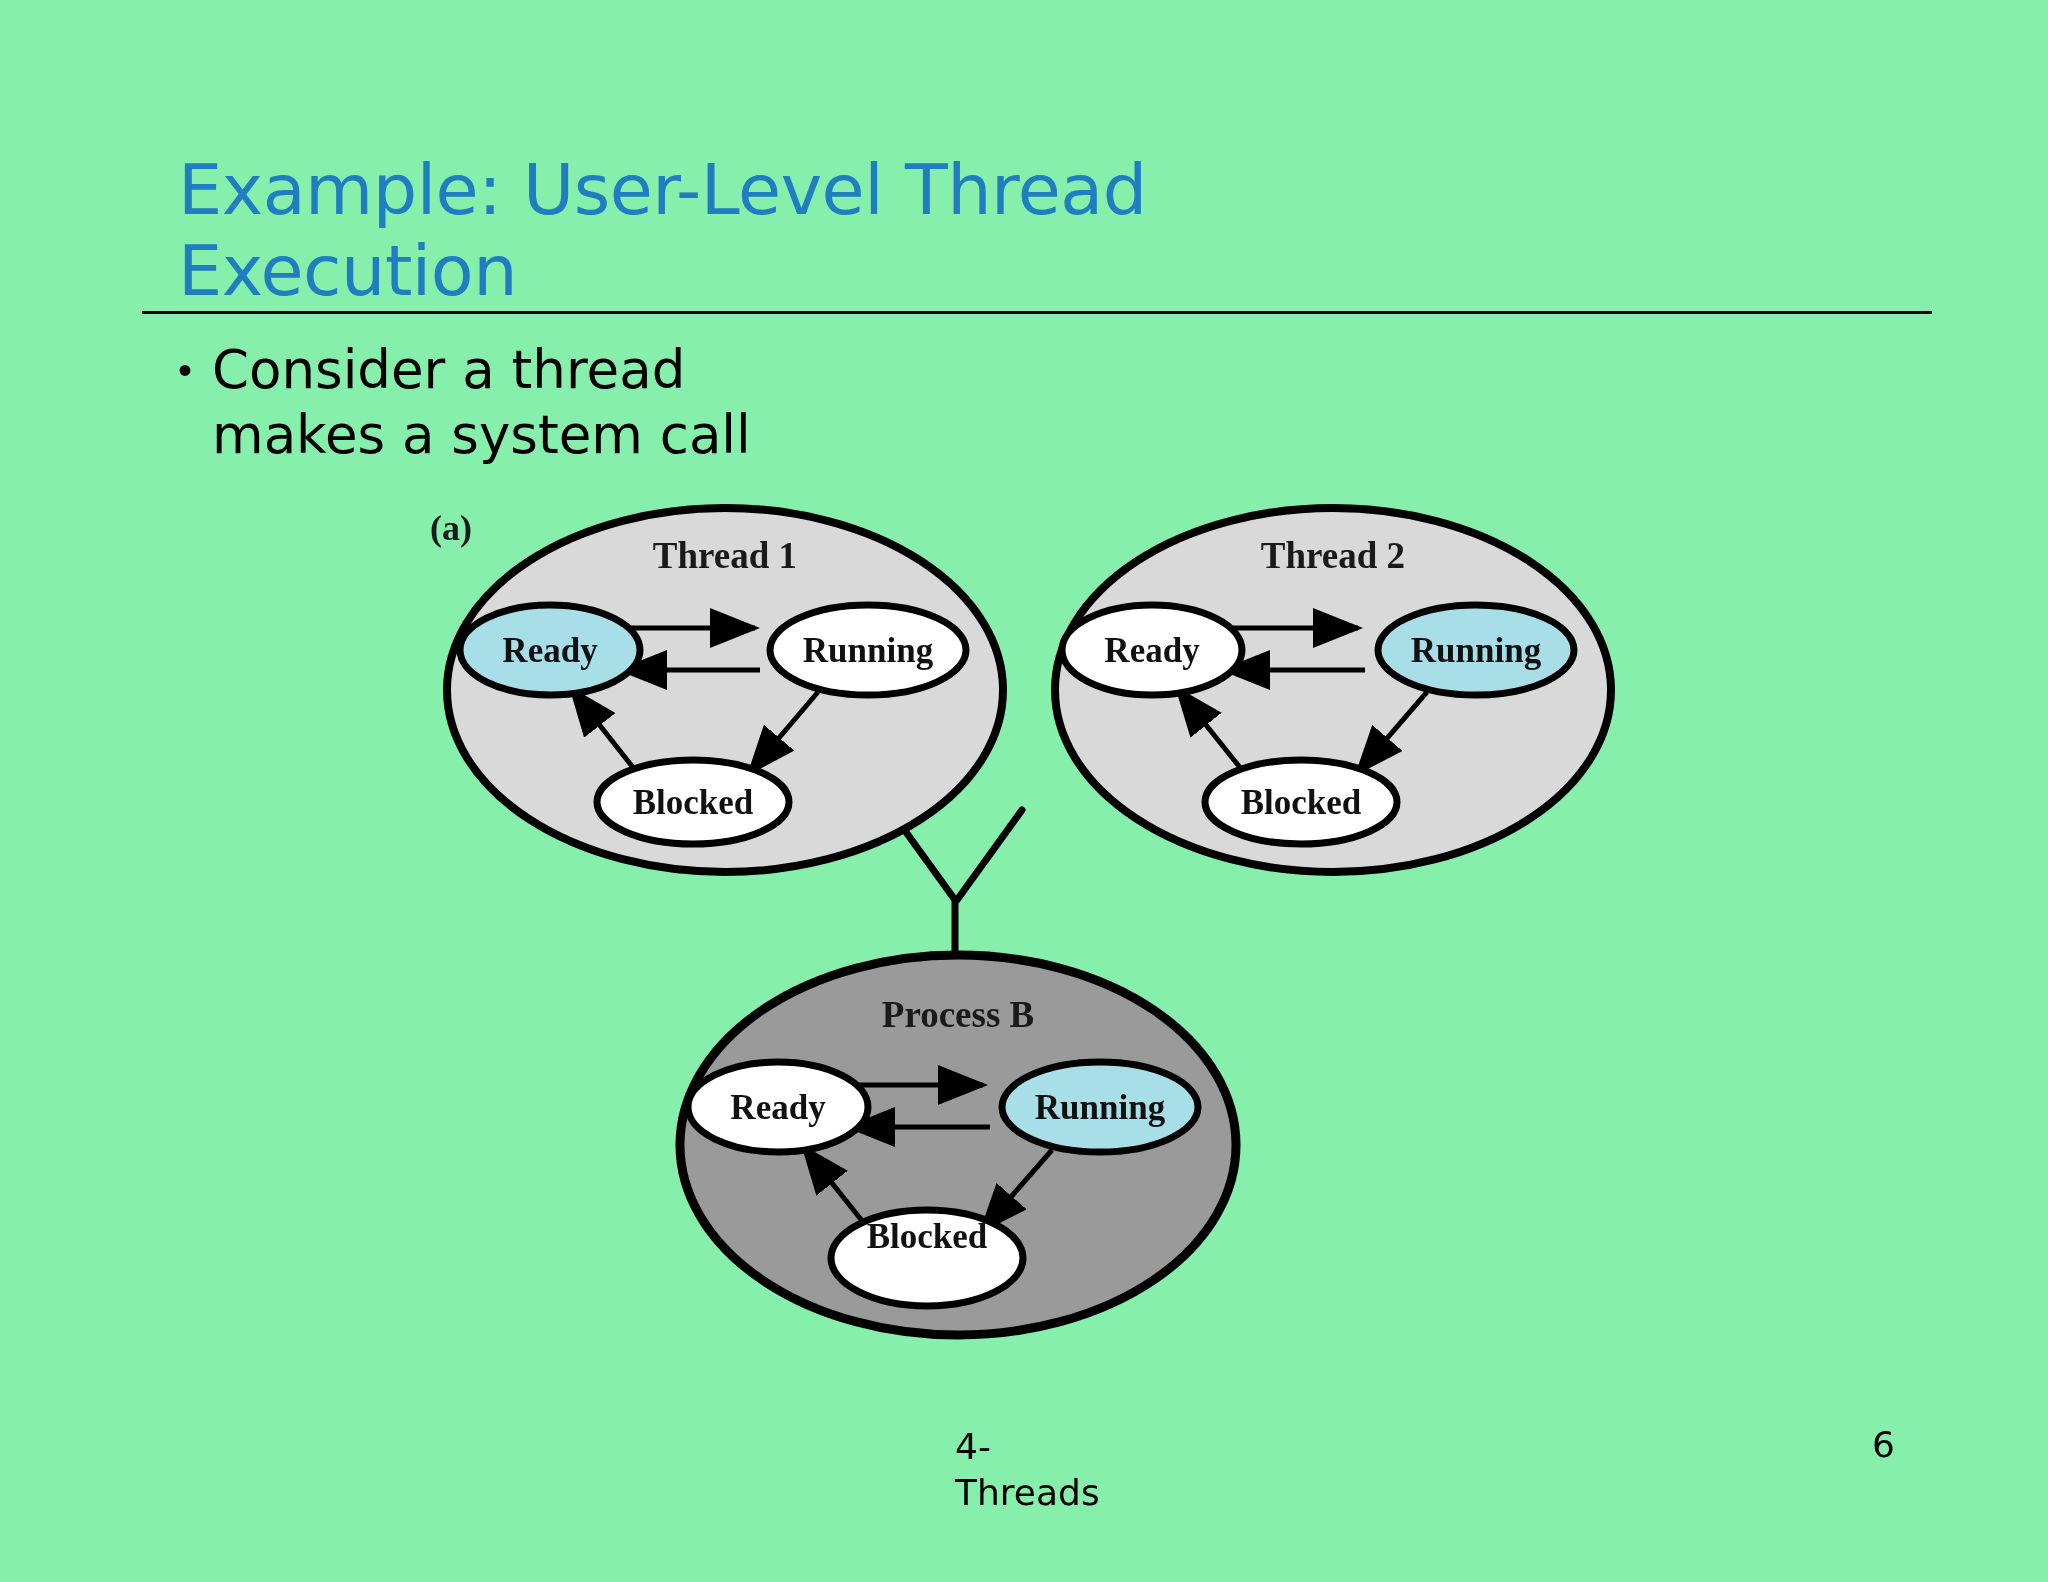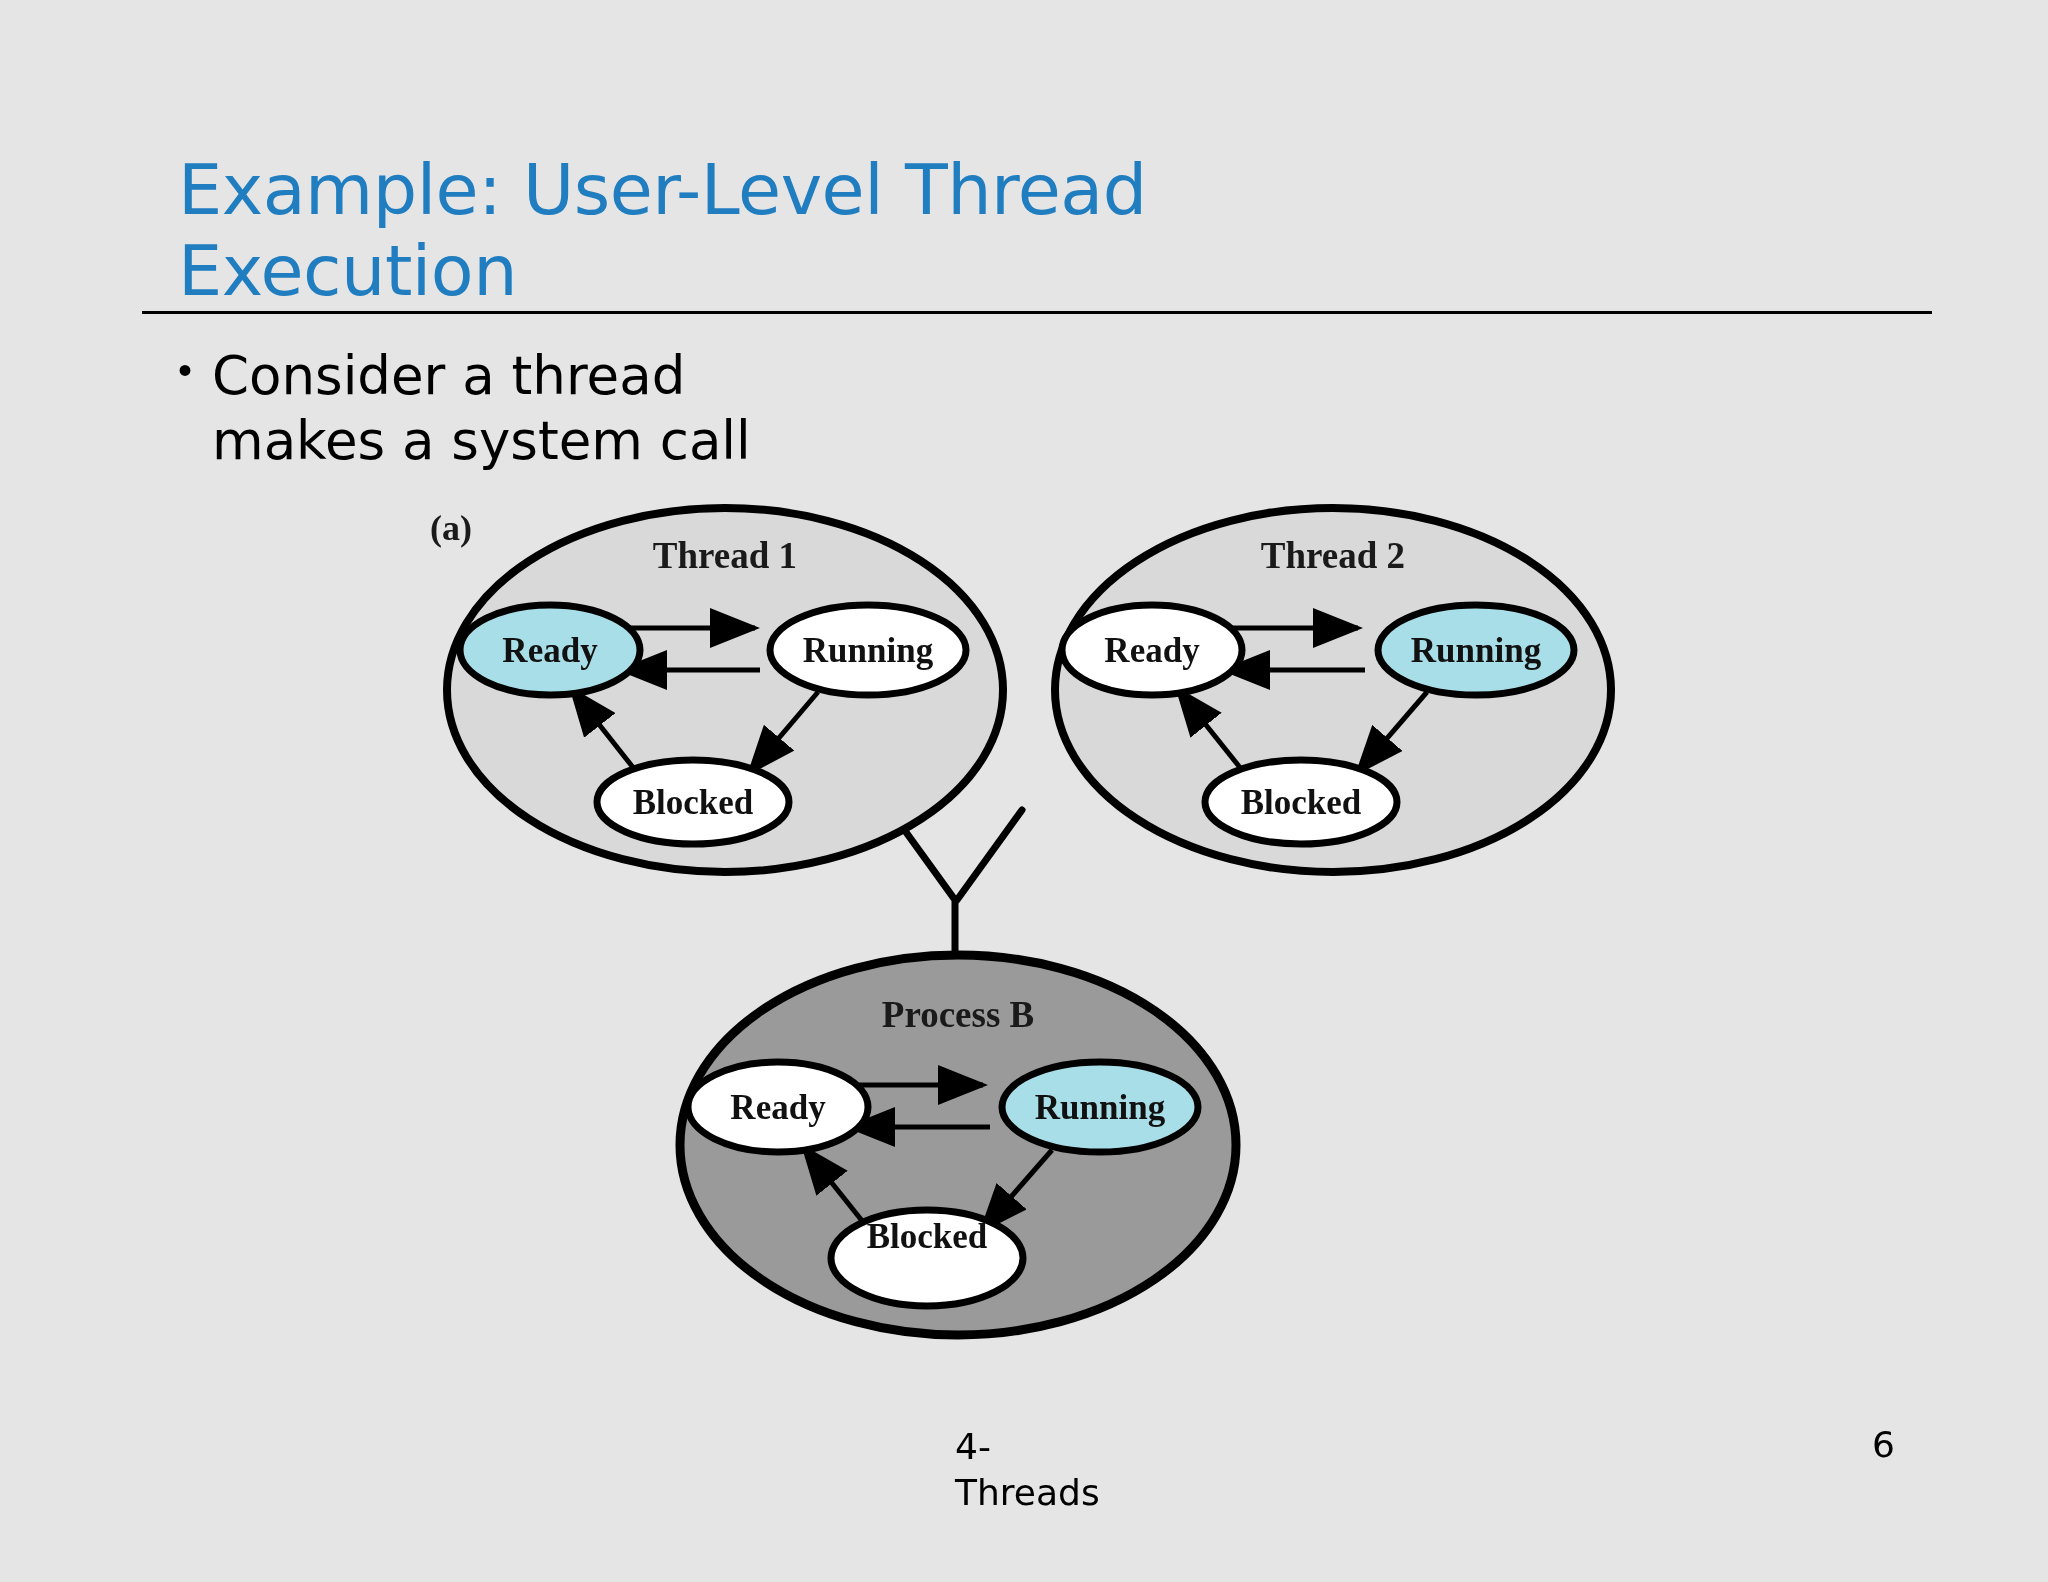--- a/index.html
+++ b/index.html
@@ -4,21 +4,21 @@
 <style>
   html, body {
     margin: 0;
     padding: 0;
     background: #ffffff;
   }
   #slide {
     position: relative;
     width: 2048px;
     height: 1582px;
-    background: #e5e5e5;
+    background: #86efac;
     overflow: hidden;
     font-family: "Liberation Sans", sans-serif;
   }
 
   
   #title {
     position: absolute;
     left: 178px;
     top: 150px;
     width: 1000px;
@@ -59,21 +59,20 @@
     text-align: left;
     padding-top: 12px;
   }
   #bullet-text {
     flex: 1 1 auto;
     font-size: 53px;
     line-height: 1.22;
     color: #000000;
     font-family: "DejaVu Sans", sans-serif;
     max-width: 640px;
-    margin-top: 6px;
   }
 
   
   #diagram {
     position: absolute;
     left: 430px;
     top: 500px;
     width: 1230px;
     height: 840px;
   }

